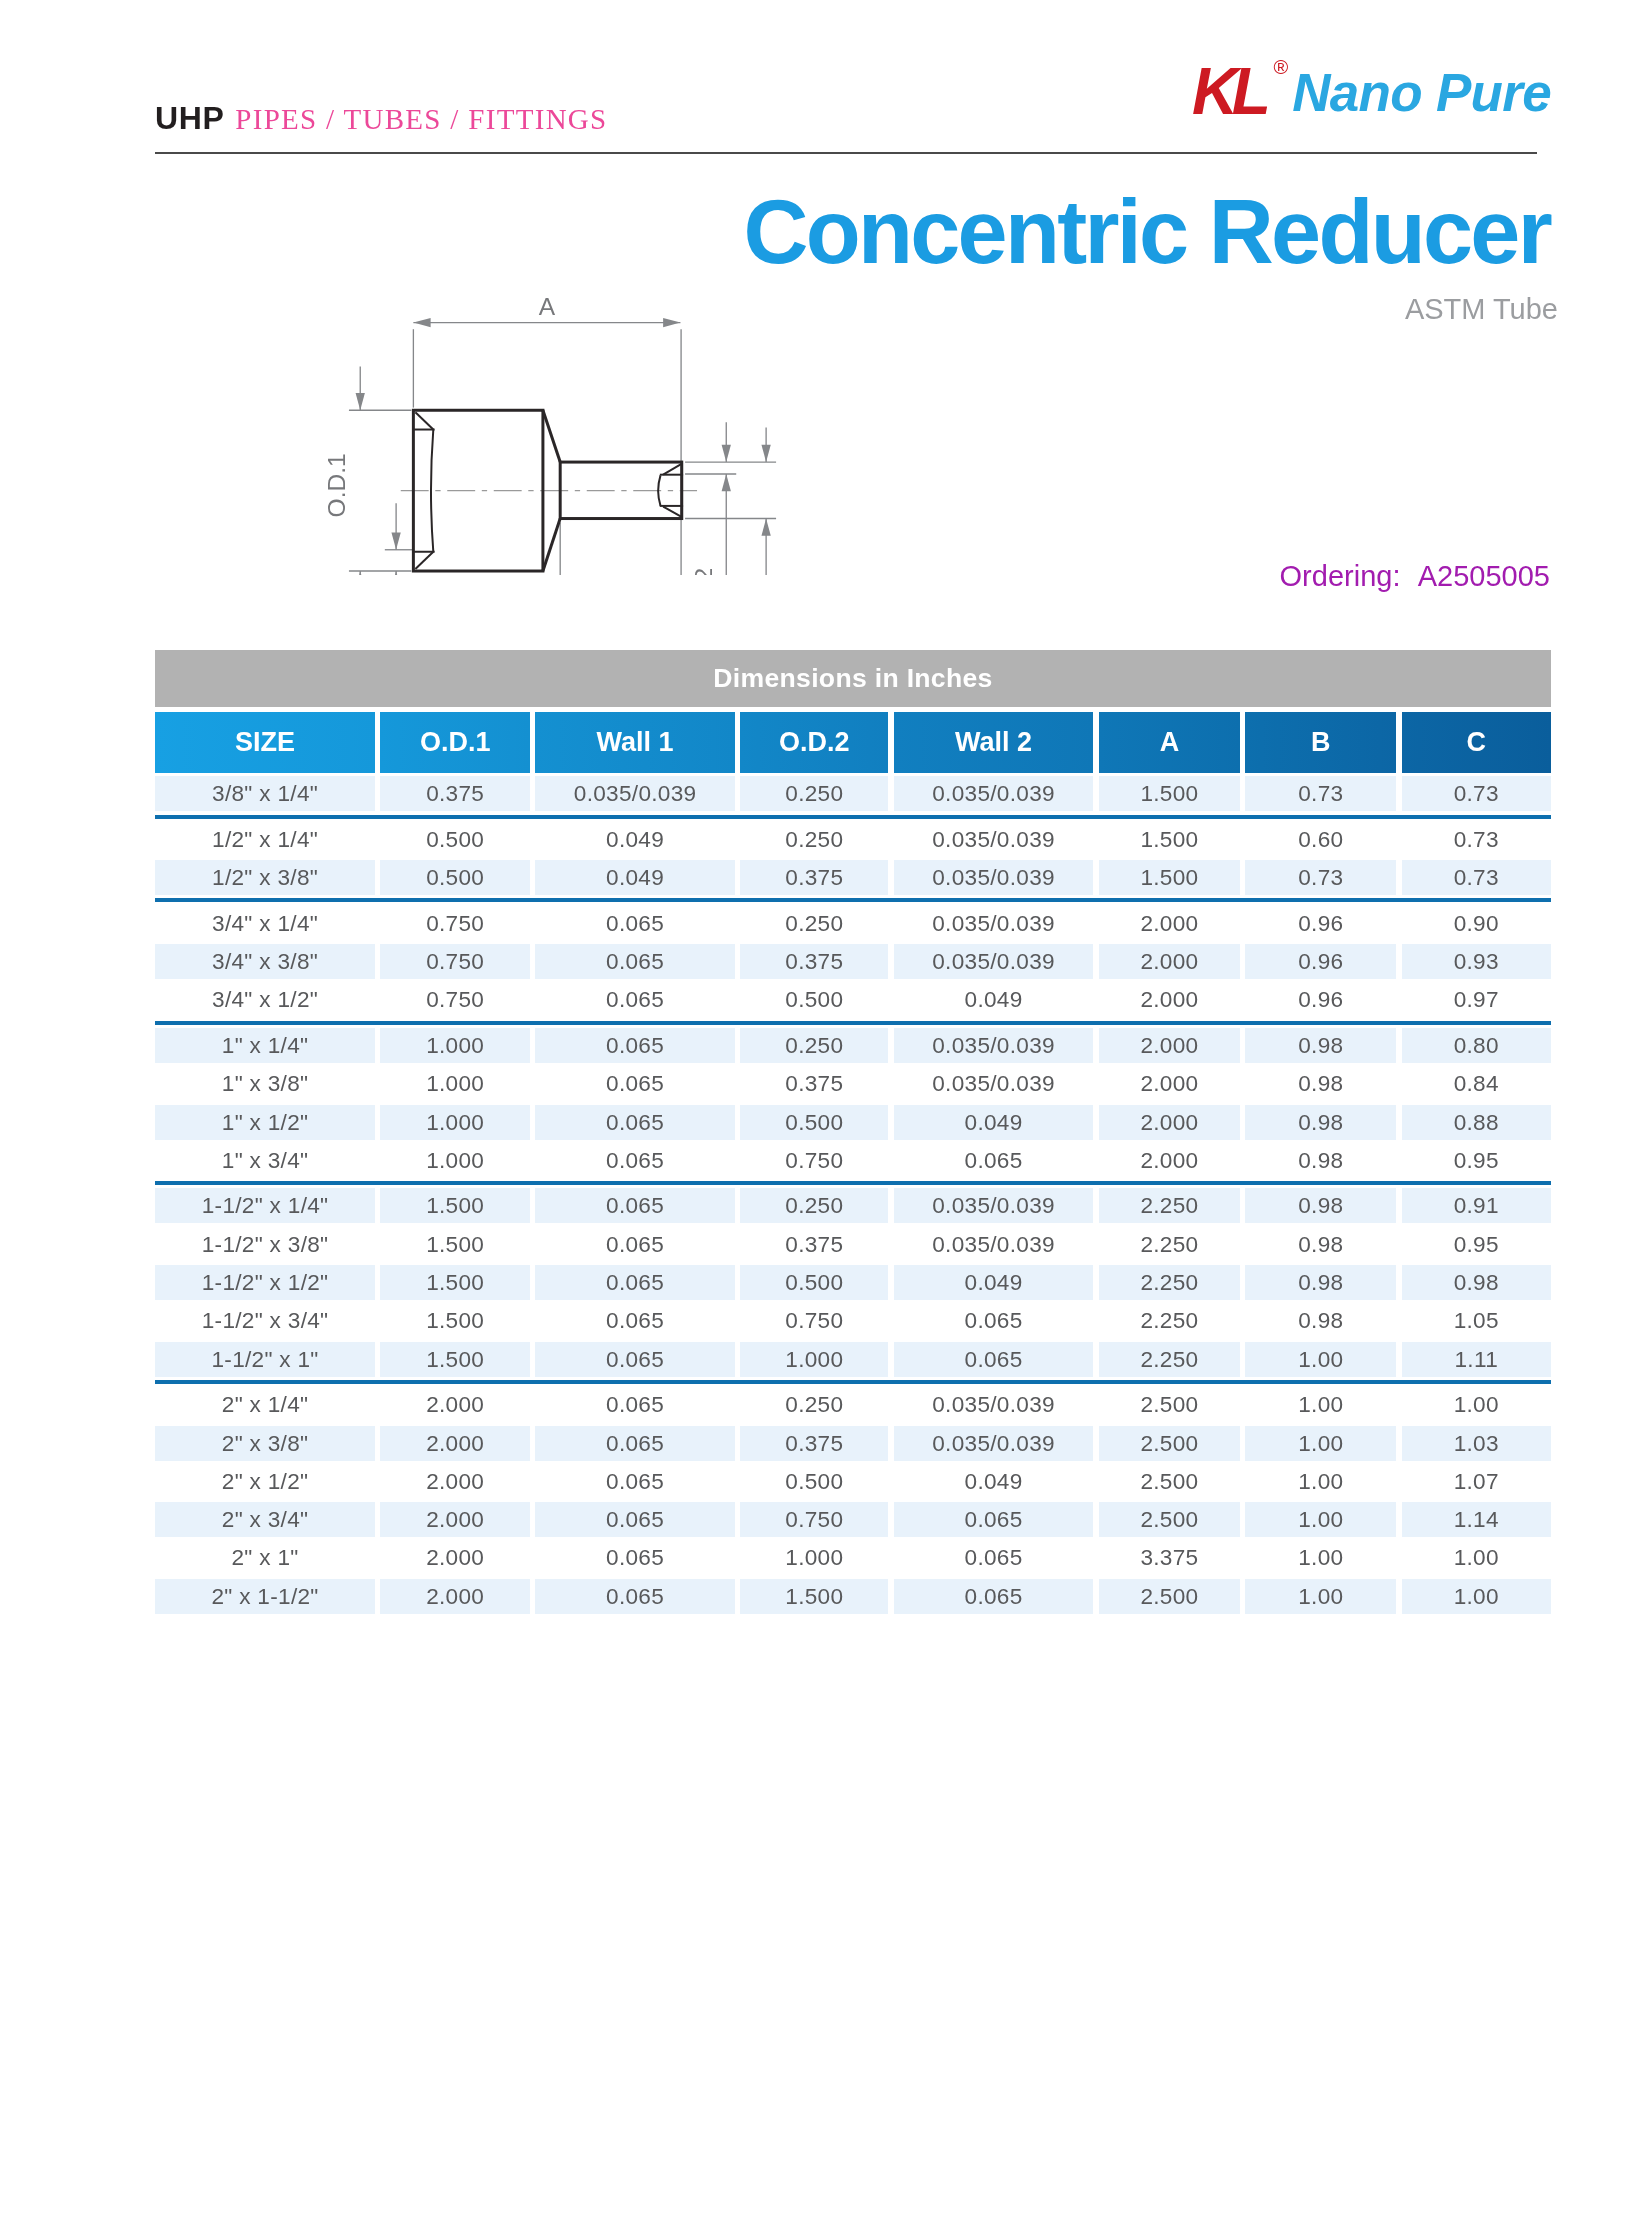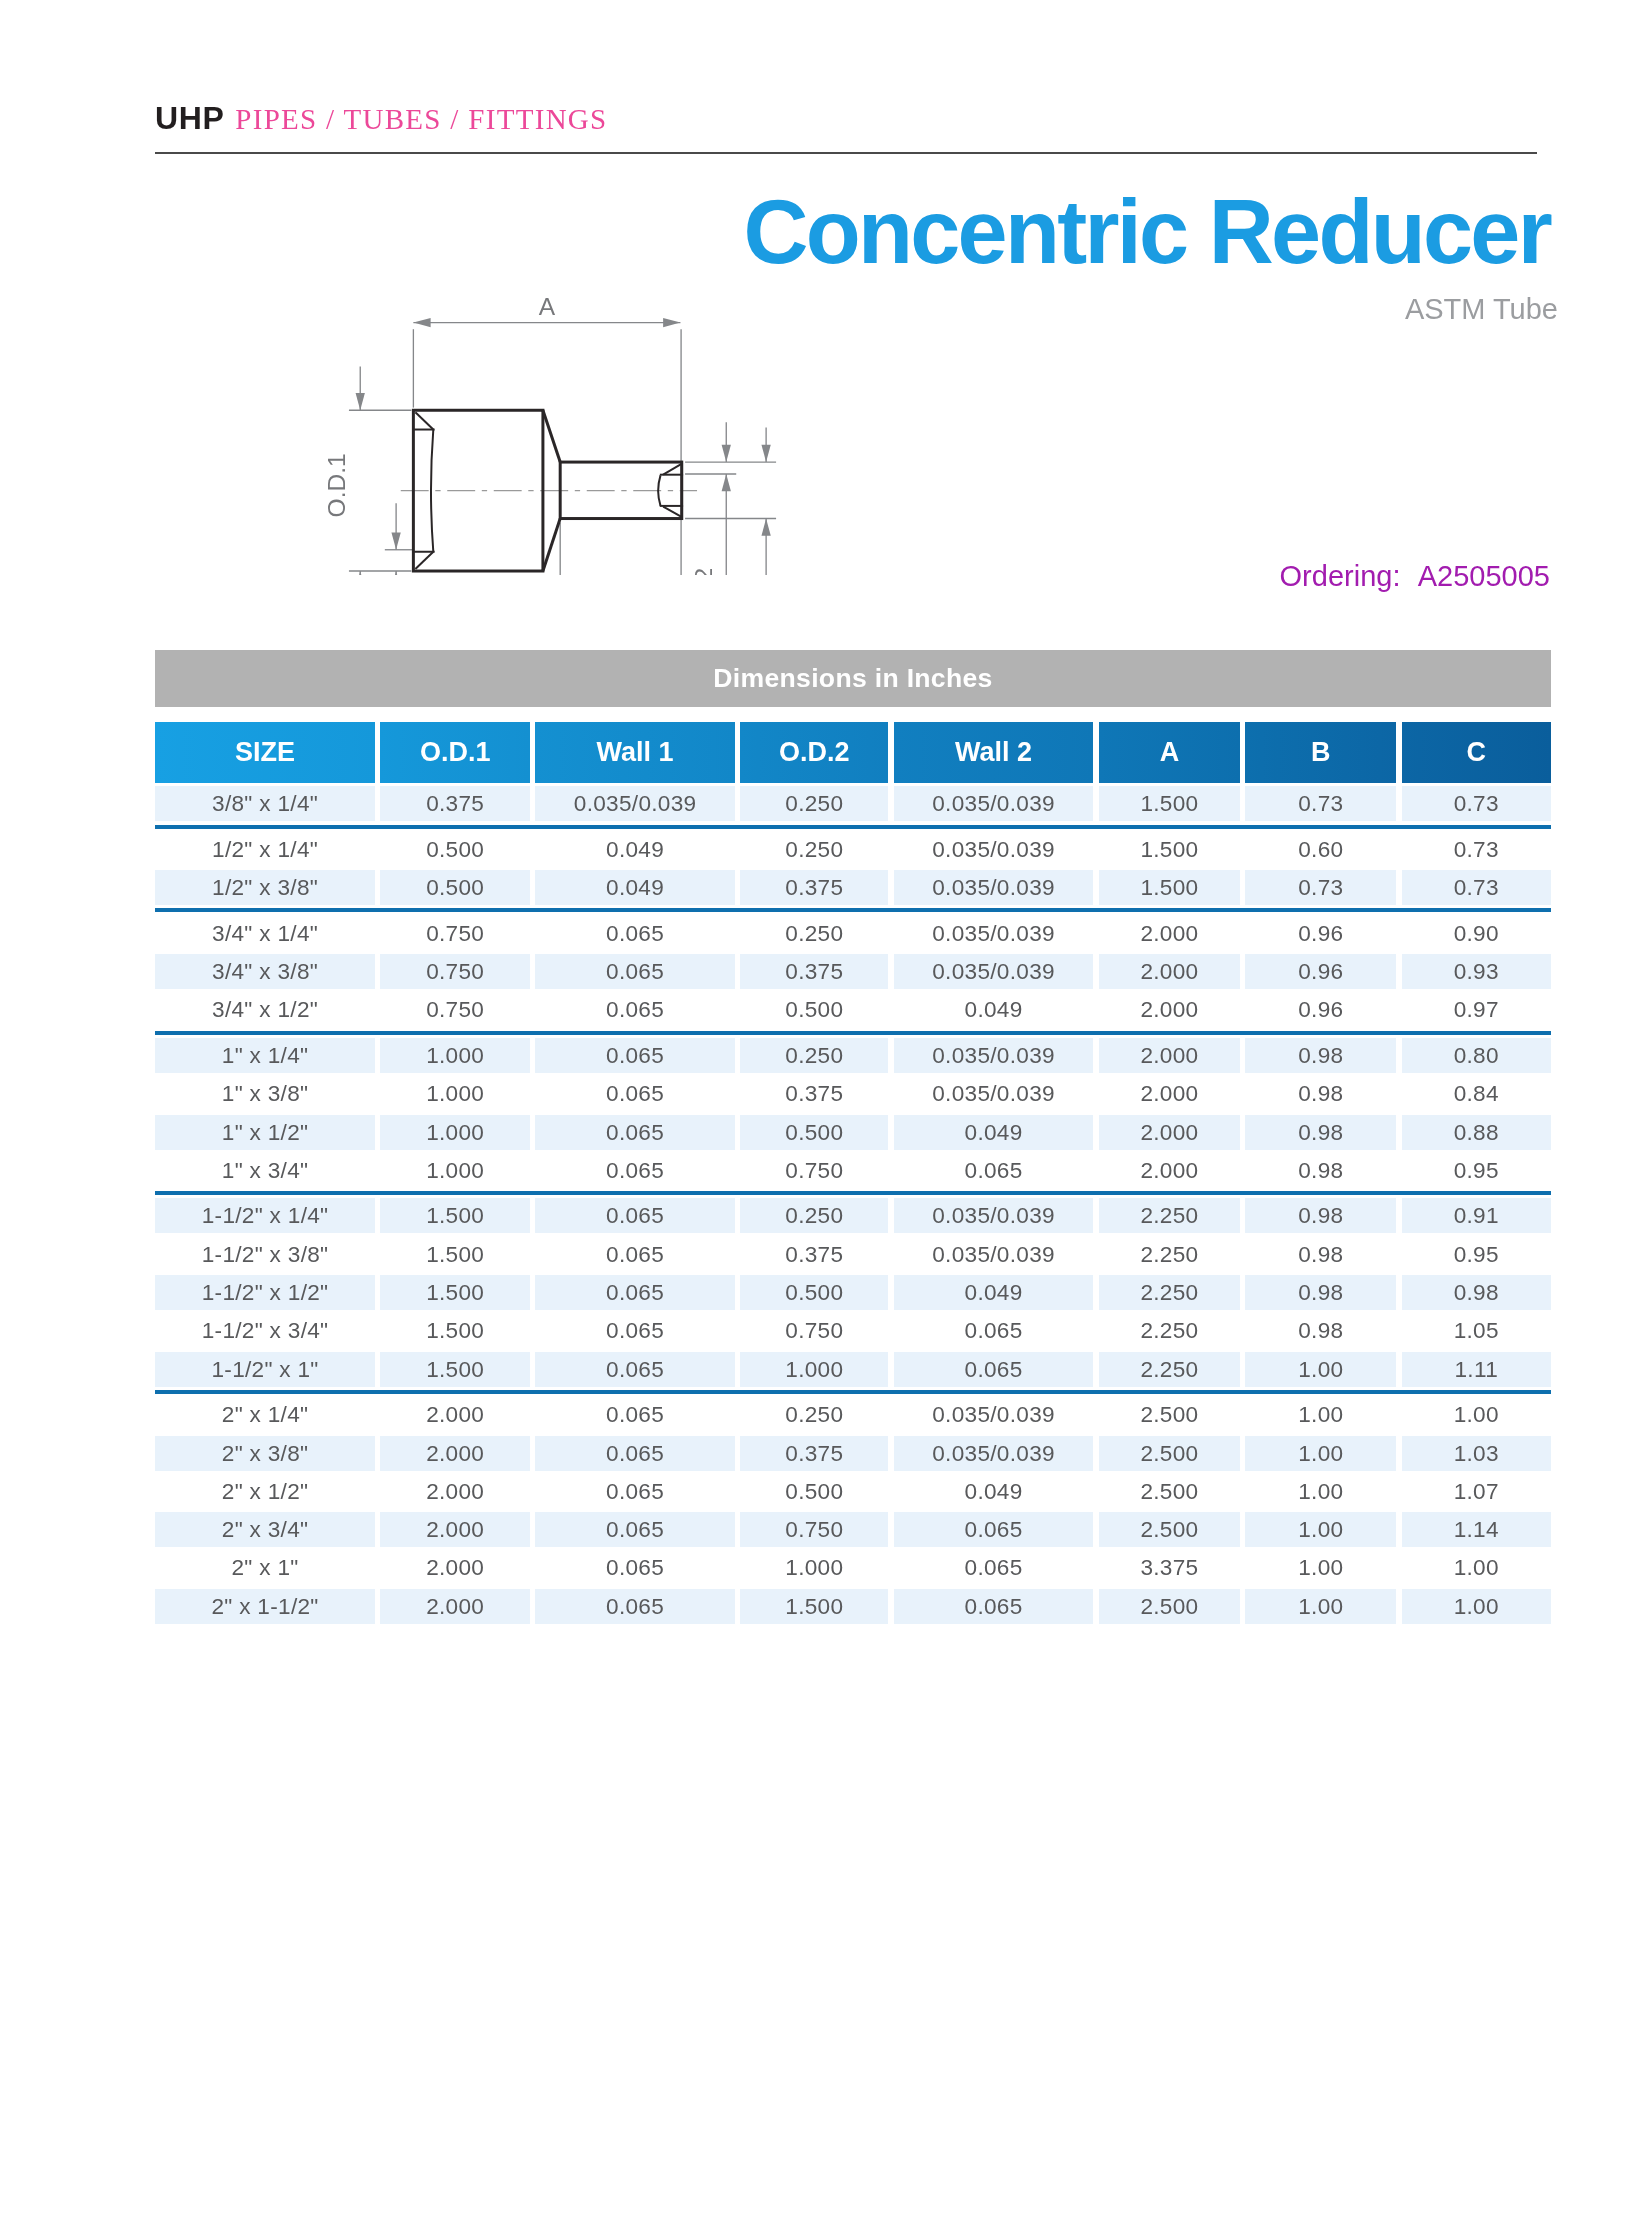--- a/index.html
+++ b/index.html
@@ -58,21 +58,21 @@
   
   .dim-table{ position:absolute; left:155px; top:622px; width:1396px; }
   .band{
     height:57px; line-height:57px; background:#b2b2b2; color:#ffffff;
     font-size:26.6px; font-weight:bold; text-align:center; letter-spacing:0.3px;margin-top:28px;
   }
   .grid-row{
     display:grid; column-gap:5.3px;
     grid-template-columns:16.2fr 11fr 14.7fr 10.9fr 14.7fr 10.4fr 11.1fr 11fr;
   }
-  .thead{ margin-top:15px; }
+  .thead{ margin-top:5px; }
   .th{
     height:61px; line-height:61px; color:#ffffff; font-size:27px; font-weight:bold;
     text-align:center;
   }
   .tbody{ margin-top:3.3px; display:flex; flex-direction:column; gap:3.3px; }
   .tr .td{
     height:35px; line-height:35px; text-align:center; font-size:22.6px; color:#58595b;
     background:#ffffff; letter-spacing:0.3px;
   }
   .tr.alt .td{ background:var(--stripe,#e8f2fb); }
@@ -82,20 +82,25 @@
 <body>
 
 <div class="page">
 
   <div class="brand">
     <span class="brand-bold">UHP</span>
     <span class="brand-rest">PIPES / TUBES / FITTINGS</span>
   </div>
   <div class="header-rule"></div>
 
+  <div class="logo">
+    <span class="logo-mark">KL</span>
+    <span class="logo-reg">®</span>
+    <span class="logo-name">Nano Pure</span>
+  </div>
 
   <div class="doc-title">Concentric Reducer</div>
   <div class="doc-subtitle">ASTM Tube</div>
 
   <div class="ordering">
     <span>Ordering:</span>
     <span class="code">A2505005</span>
   </div>
 
   <svg class="drawing" width="532" height="372" viewBox="0 0 800 560">

